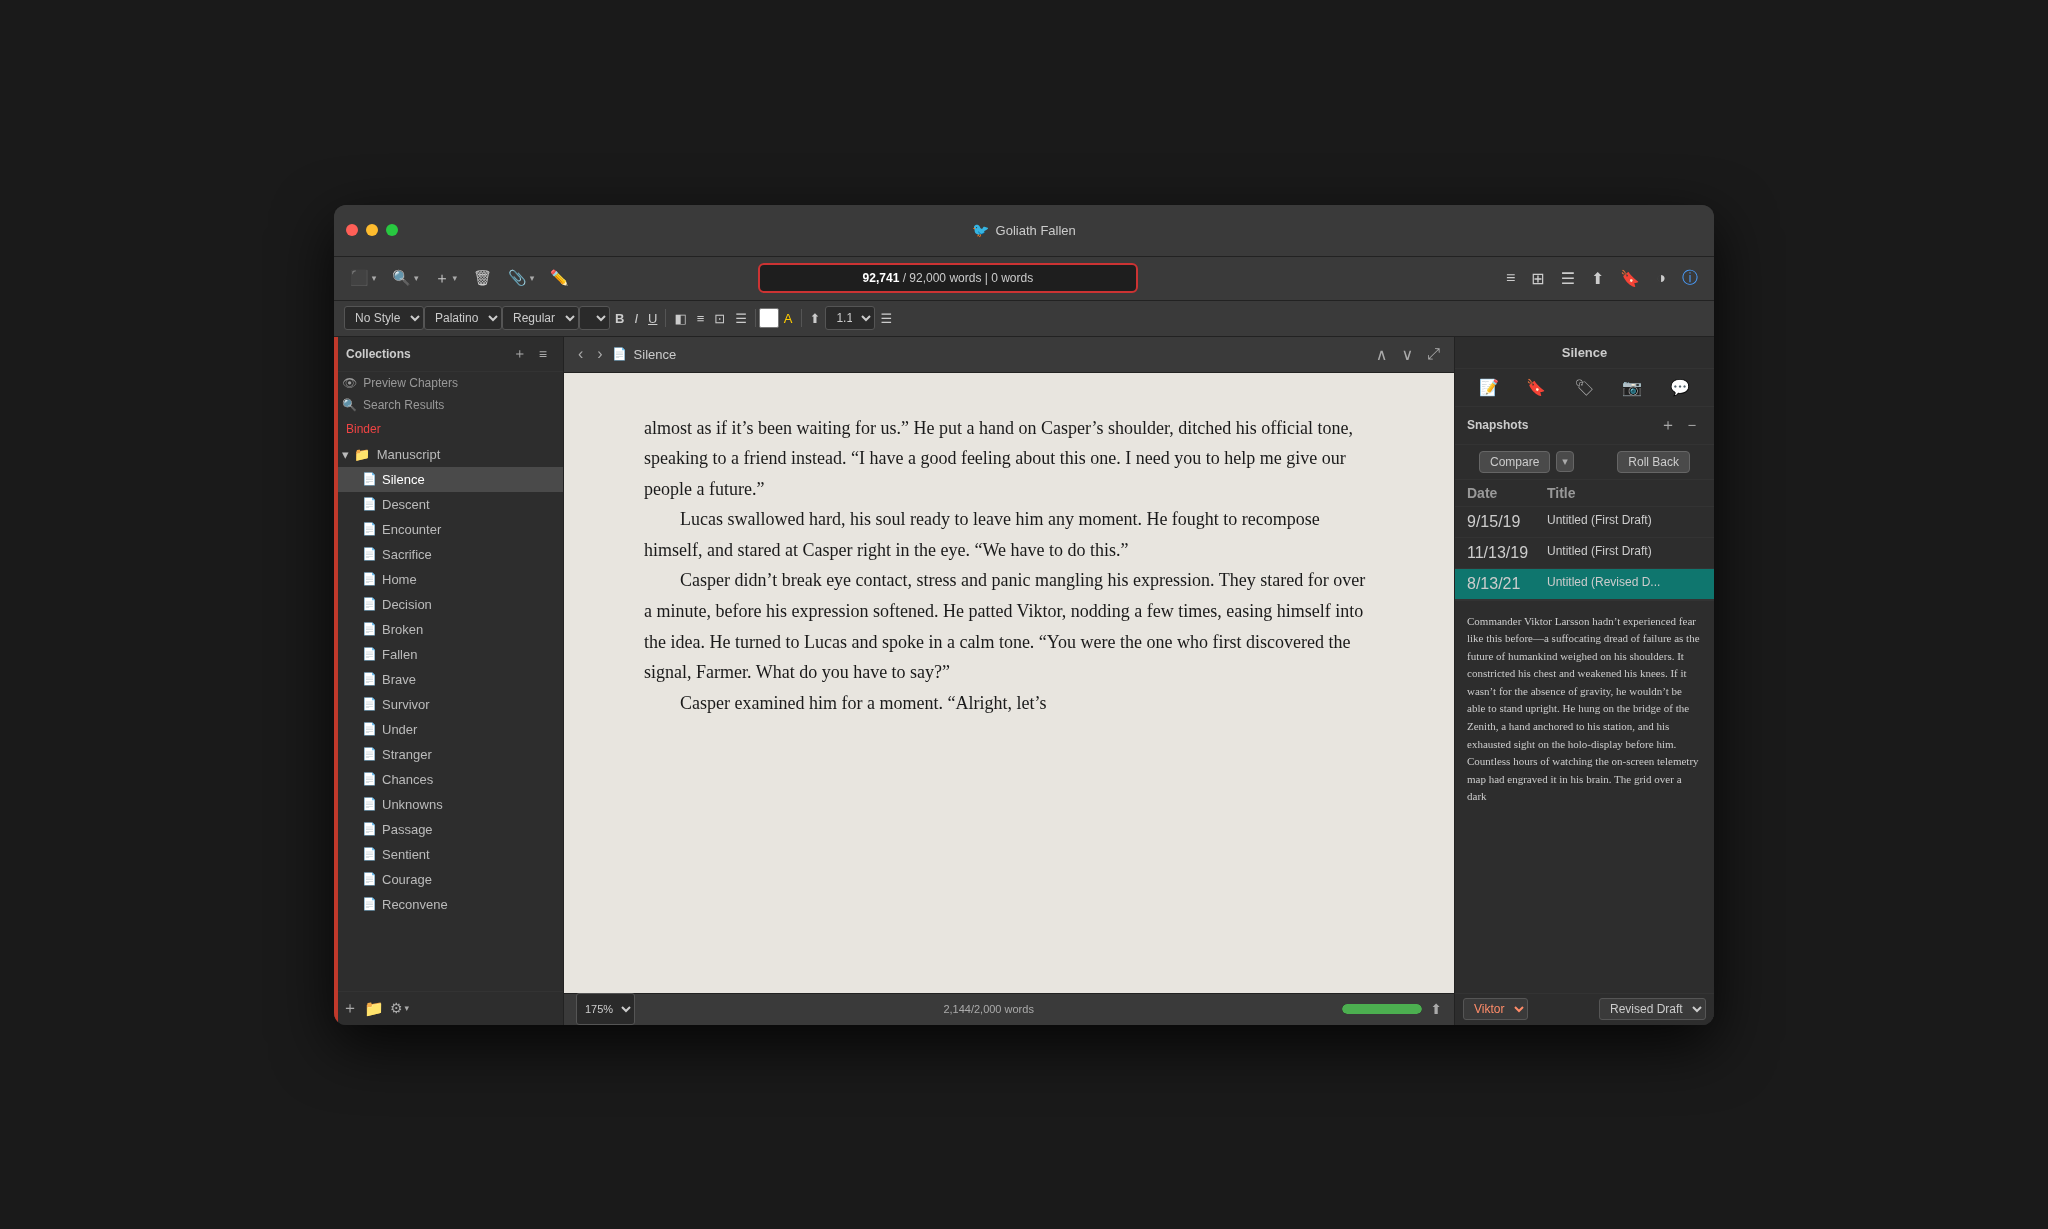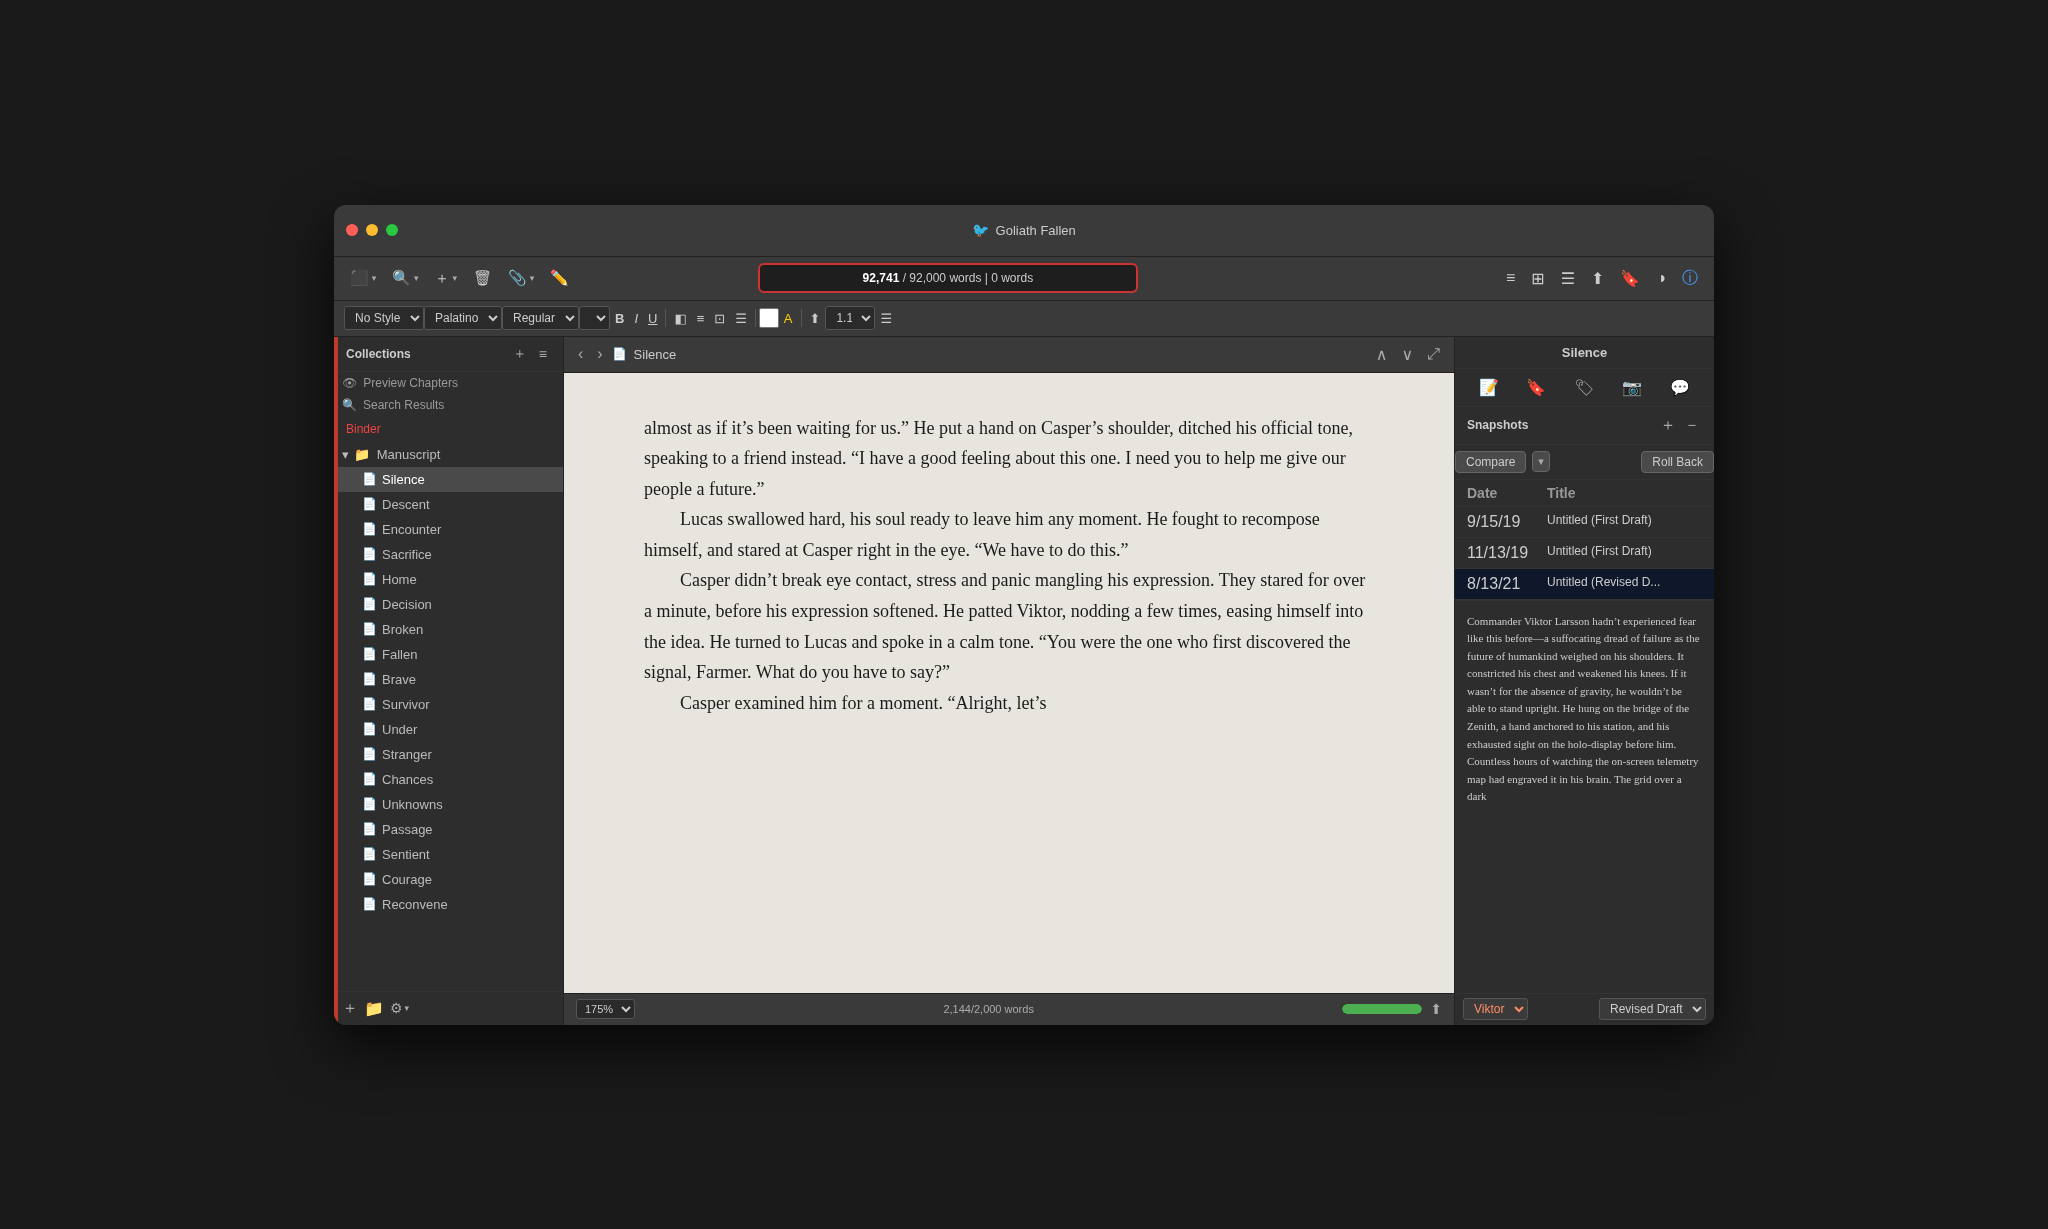--- a/index.html
+++ b/index.html
@@ -371,21 +371,21 @@
       border-top: 1px solid #222;
     }
 
     .zoom-select {
       background: #2a2a2a;
       border: 1px solid #555;
       color: #ccc;
       font-size: 11px;
       padding: 1px 4px;
       border-radius: 3px;
-      height: 20px;
+      height: 32px;
       cursor: pointer;
     }
 
     .footer-word-count {
       flex: 1;
       text-align: center;
       color: #aaa;
       font-size: 11px;
     }
 
@@ -482,21 +482,21 @@
       border: none;
       color: #aaa;
       cursor: pointer;
       font-size: 16px;
       padding: 0 2px;
     }
 
     .snapshots-action-row {
       display: flex;
       align-items: center;
-      padding: 6px 0;
+      padding: 6px 24px;
       gap: 6px;
       border-bottom: 1px solid #333;
     }
 
     .compare-btn {
       background: #4a4a4a;
       border: 1px solid #666;
       color: #ccc;
       font-size: 12px;
       padding: 3px 10px;
@@ -538,21 +538,21 @@
       font-weight: 600;
     }
 
     .snapshot-row {
       display: grid;
       grid-template-columns: 80px 1fr;
       padding: 6px 12px;
       border-bottom: 1px solid #333;
       cursor: pointer;
     }
-    .snapshot-row.selected { background: #0f172a; }
+    .snapshot-row.selected { background: #0f766e; }
 
     .snapshot-date {
       color: #ccc;
       font-size: 16px;
     }
 
     .snapshot-title {
       color: #ccc;
       font-size: 12px;
       overflow: hidden;

